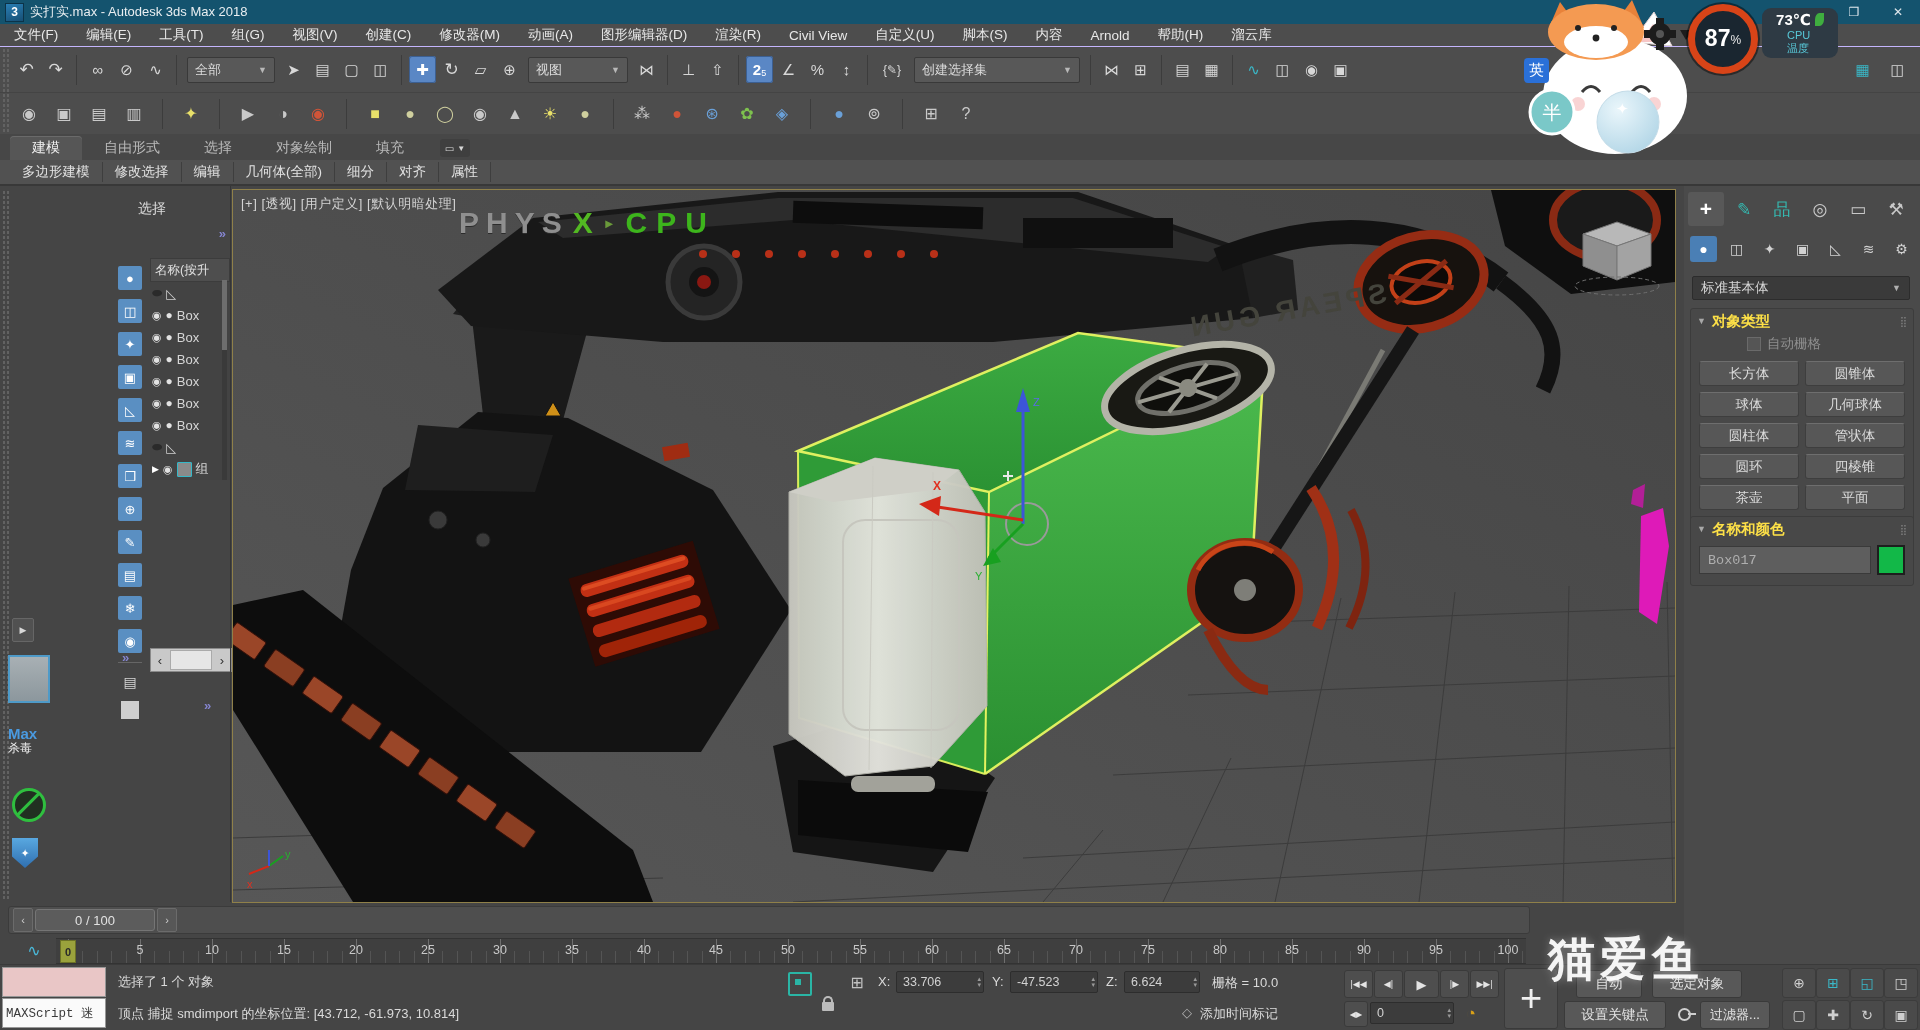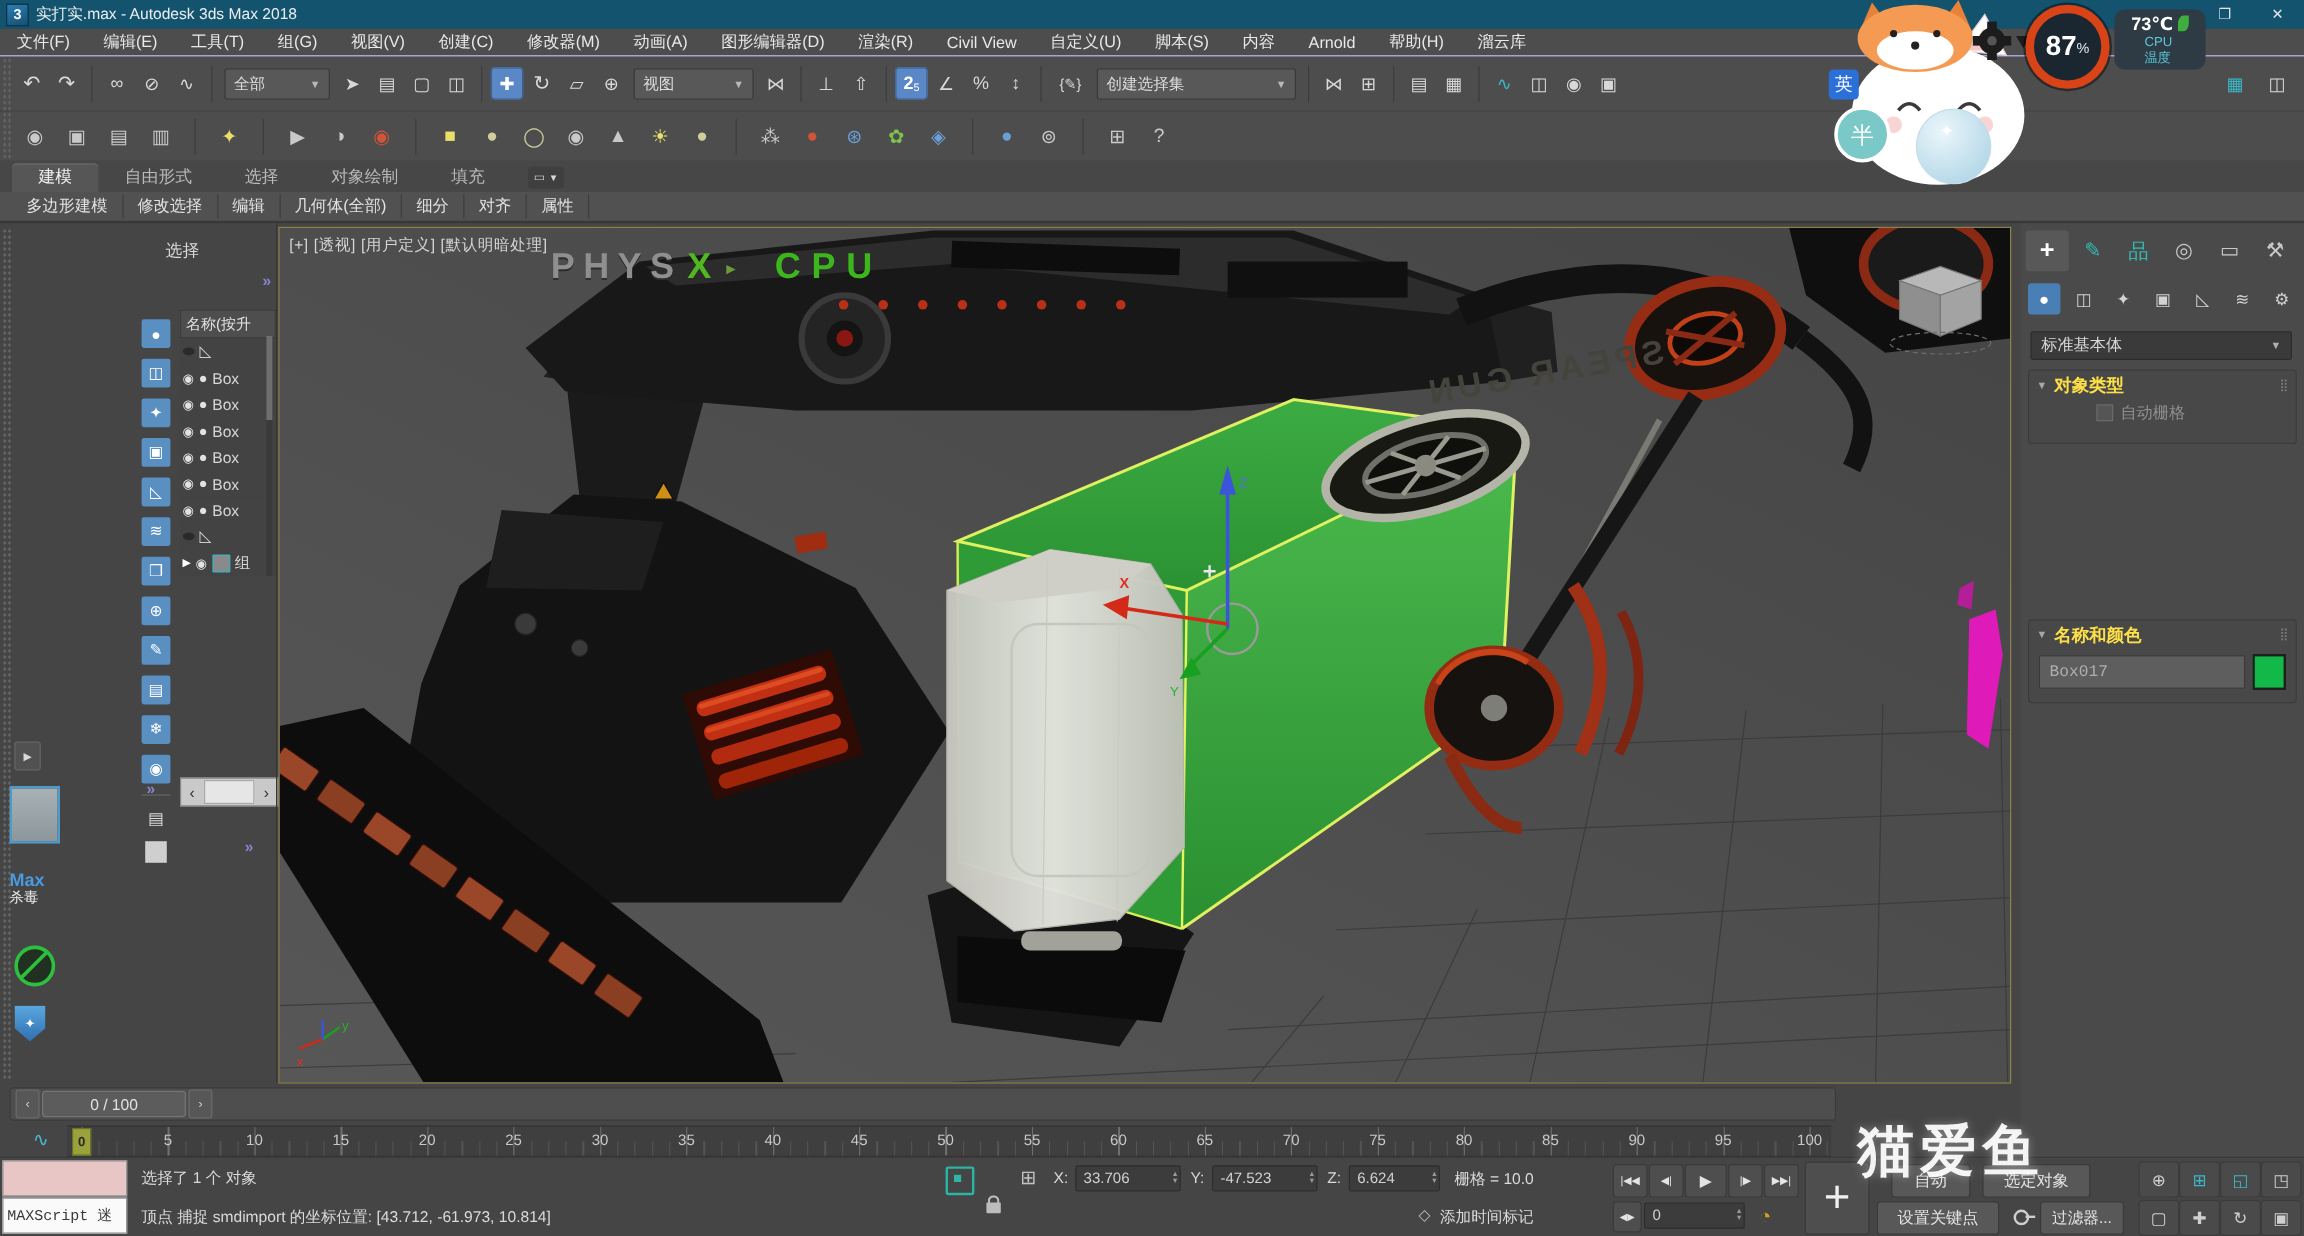--- a/index.html
+++ b/index.html
@@ -9,21 +9,21 @@
   .flex{display:flex;align-items:center;}
   .ctr{display:flex;align-items:center;justify-content:center;}
 
   
   .titlebar{left:0;top:0;width:1920px;height:24px;background:#14536e;display:flex;align-items:center;color:#e9eef1;font-size:13px;}
   .appbadge{width:17px;height:17px;margin:0 6px 0 5px;background:linear-gradient(160deg,#2a7fb5,#174f74);border:1px solid #0c3348;color:#fff;font-weight:bold;font-size:12px;display:flex;align-items:center;justify-content:center;}
   .winbtn{width:44px;height:24px;display:flex;align-items:center;justify-content:center;color:#dfe7ec;font-size:12px;}
   .titlebar .spacer{flex:1;}
 
   
-  .menubar{left:0;top:24px;width:1920px;height:22px;background:#4d4d4d;border-bottom:5px solid #c4b5fd;display:flex;align-items:center;}
+  .menubar{left:0;top:24px;width:1920px;height:22px;background:#4d4d4d;border-bottom:1px solid #c4b5fd;display:flex;align-items:center;}
   .menuitem{padding:0 14px;font-size:13.5px;color:#e8e8e8;white-space:nowrap;}
 
   
   .toolbar1{left:0;top:47px;width:1920px;height:45px;background:#4d4d4d;display:flex;align-items:center;padding-left:12px;box-sizing:border-box;}
   .toolbar2{left:0;top:92px;width:1920px;height:42px;background:#4d4d4d;border-top:1px solid #444;display:flex;align-items:center;padding-left:16px;box-sizing:border-box;gap:9px;}
   .tbtn{width:27px;height:27px;border-radius:3px;display:flex;align-items:center;justify-content:center;font-size:15px;color:#d8d8d8;margin:0 1px;flex:none;}
   .tbtn.big{font-size:17px;}
   .tbtn.active{background:#5a87c5;color:#fff;box-shadow:inset 0 0 0 1px #3c5f91;}
   .sep{width:1px;height:30px;background:#3c3c3c;margin:0 6px;flex:none;}
   .dd{height:24px;background:#585858;border:1px solid #393939;border-radius:2px;display:flex;align-items:center;padding:0 7px;color:#dcdcdc;font-size:13px;gap:8px;margin:0 4px;flex:none;}
@@ -69,21 +69,21 @@
   .greenring::after{content:"";position:absolute;left:-2px;top:12px;width:30px;height:3px;background:#2fbf3f;transform:rotate(-45deg);}
   .shield{width:26px;height:30px;background:linear-gradient(180deg,#59a8e0,#2f6fb0);clip-path:polygon(0 0,100% 0,100% 62%,50% 100%,0 62%);display:flex;align-items:center;justify-content:center;color:#fff;font-size:11px;}
 
   
   .viewport{left:233px;top:190px;width:1442px;height:712px;outline:1px solid #8f8049;overflow:hidden;}
   .vplabel{left:8px;top:5px;font-size:13px;color:#d4d4d4;letter-spacing:.5px;}
   .physx{left:226px;top:16px;display:flex;align-items:center;gap:10px;font-weight:bold;}
   .physx .p1{font-size:30px;letter-spacing:7px;color:#8f8f8f;text-shadow:0 1px 0 #2c2c2c;}
   .physx .p2{font-size:30px;color:#52b822;margin-left:-6px;}
   .physx .p3{font-size:13px;color:#6a9a3a;}
-  .physx .p4{font-size:30px;letter-spacing:9px;color:#3db51c;margin-left:20px;}
+  .physx .p4{font-size:30px;letter-spacing:9px;color:#3db51c;}
 
   
   .cmdpanel{left:1684px;top:186px;width:236px;height:844px;background:#4a4a4a;}
   .ctab{width:36px;height:34px;display:flex;align-items:center;justify-content:center;font-size:17px;color:#c8c8c8;}
   .ctab.active{background:#585858;border-radius:3px;color:#fff;font-weight:bold;font-size:21px;}
   .ctab.teal{color:#35b8b0;}
   .ccat{width:27px;height:26px;display:flex;align-items:center;justify-content:center;font-size:14px;color:#d2d2d2;border-radius:3px;}
   .ccat.active{background:#4a7fb5;color:#fff;}
   .cdrop{left:8px;top:90px;width:218px;height:24px;background:#3a3a3a;border:1px solid #2c2c2c;border-radius:2px;display:flex;align-items:center;padding:0 8px;box-sizing:border-box;color:#d8d8d8;font-size:13.5px;}
   .rollout{background:#484848;border:1px solid #3c3c3c;border-radius:3px;}
@@ -590,20 +590,33 @@
     <div class="abs rollout" style="left:6px;top:122px;width:222px;padding-bottom:8px">
       <div class="rohead">
         <span class="tri">▼</span>
         <span class="tt">对象类型</span>
         <span class="grip">⣿</span>
       </div>
       <div class="flex" style="margin:2px 0 8px 56px;gap:6px">
         <span class="cbox"></span>
         <span style="color:#8f8f8f;font-size:13.5px">自动栅格</span>
       </div>
+      <div style="display:grid;grid-template-columns:1fr 1fr;gap:6px;padding:0 8px">
+        <div class="pbtn">长方体</div>
+        <div class="pbtn">圆锥体</div>
+        <div class="pbtn">球体</div>
+        <div class="pbtn">几何球体</div>
+        <div class="pbtn">圆柱体</div>
+        <div class="pbtn">管状体</div>
+        <div class="pbtn">圆环</div>
+        <div class="pbtn">四棱锥</div>
+        <div class="pbtn">茶壶</div>
+        <div class="pbtn">平面</div>
+        <div class="pbtn">加强型文本</div>
+      </div>
     </div>
     <div class="abs rollout" style="left:6px;top:330px;width:222px;padding-bottom:10px">
       <div class="rohead">
         <span class="tri">▼</span>
         <span class="tt">名称和颜色</span>
         <span class="grip">⣿</span>
       </div>
       <div class="flex" style="padding:4px 8px 0;gap:6px">
         <div class="namefield" style="flex:1">Box017</div>
         <div class="swatch" style="background: rgb(18, 184, 72);"></div>

